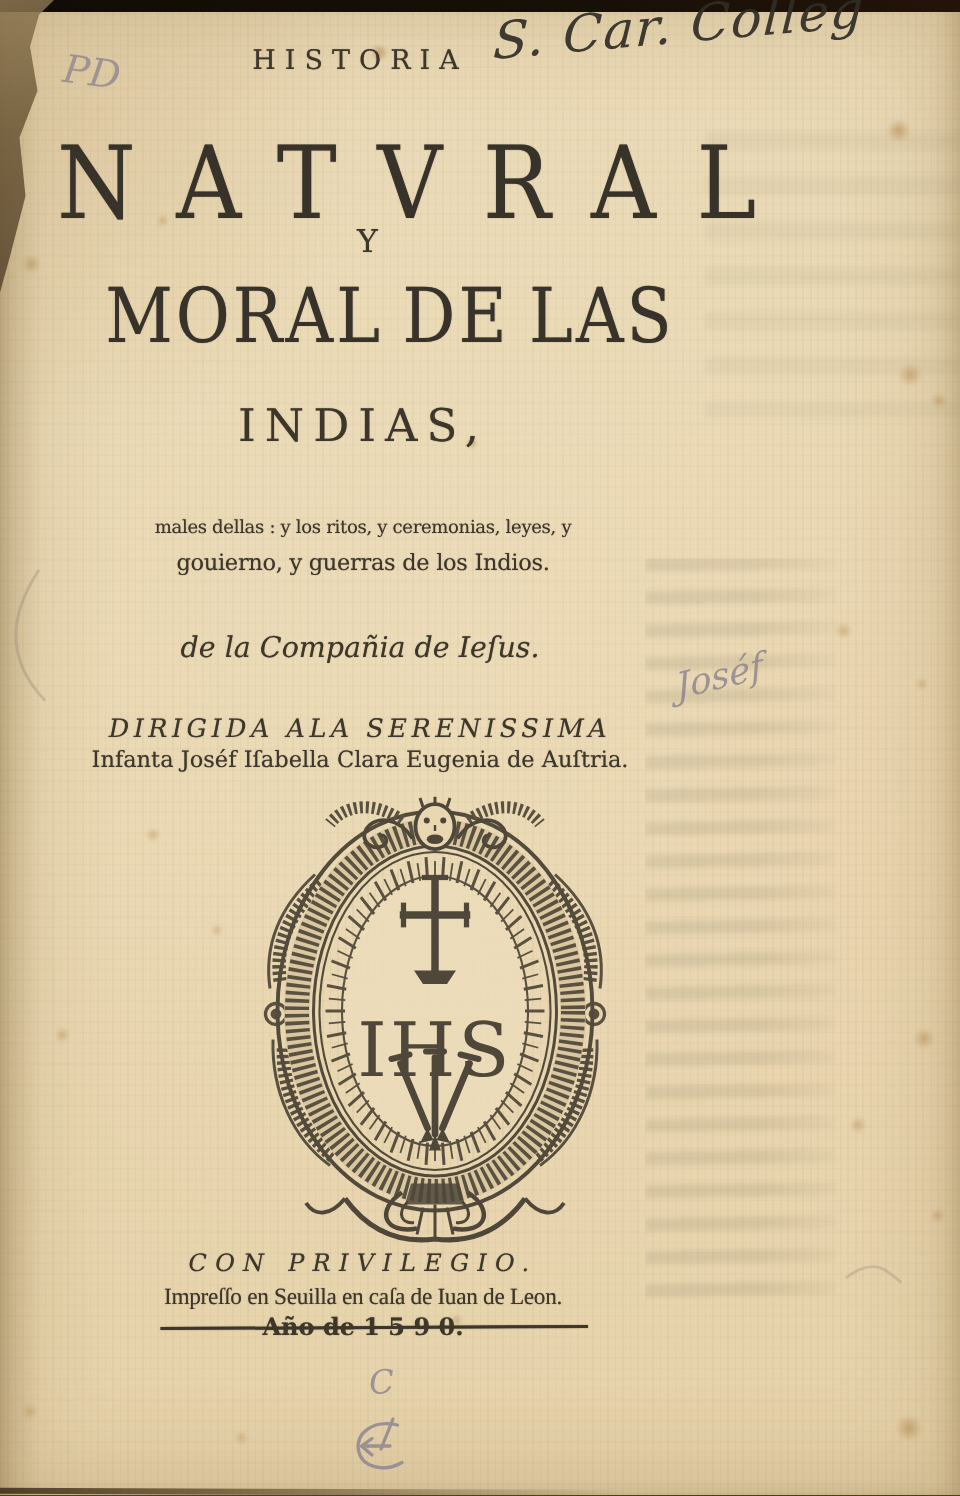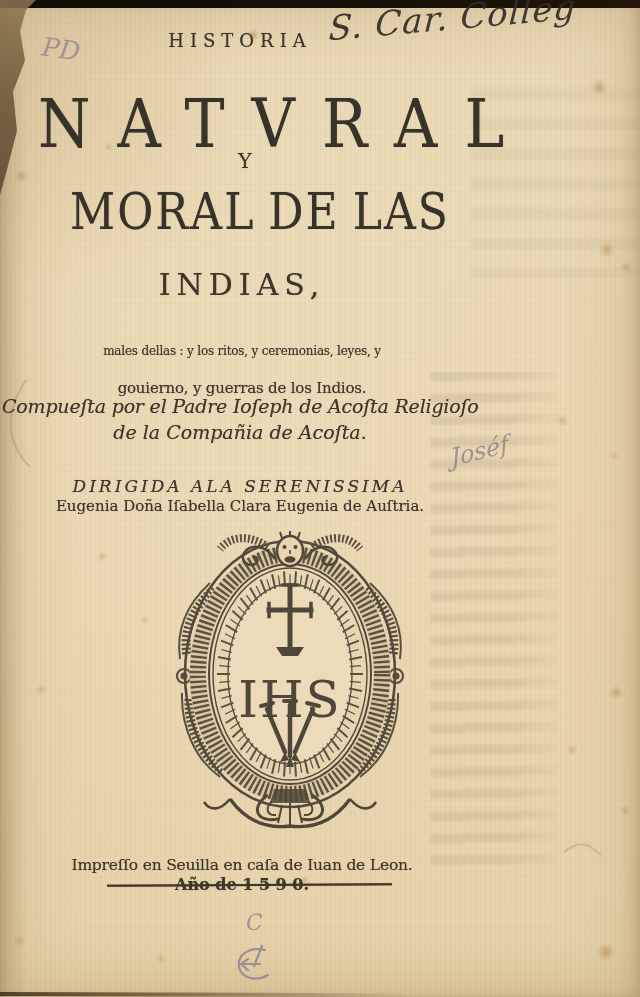--- a/index.html
+++ b/index.html
@@ -29,27 +29,27 @@
     color:#3c362b;text-shadow:0 0 .7px rgba(58,50,38,.55);
   }
   .historia{top:30px;font-size:18px;letter-spacing:6px;transform:translateX(-20px);}
   .natvral{top:84px;font-size:60px;letter-spacing:27px;transform:translateX(16px) scaleY(1.12);transform-origin:top center;color:#38332a;}
   .yline{top:149px;font-size:21px;transform:translateX(-15px);}
   .moral{top:182px;font-size:44px;letter-spacing:2px;word-spacing:-3px;transform:scaleY(1.15);transform-origin:top center;color:#38332a;}
   .indias{top:267px;font-size:30px;letter-spacing:6px;transform:translateX(-18px);}
   .argcaps{top:297px;font-size:18px;letter-spacing:4.5px;transform:translateX(-18px);}
   .arg1{top:322px;font-size:15px;letter-spacing:-.2px;transform:translateX(-18px);}
   .arg2{top:344px;font-size:12px;letter-spacing:-.2px;transform:translateX(-18px);}
-  .arg3{top:366px;font-size:15px;letter-spacing:-.2px;transform:translateX(-18px);margin-top:13px;}
+  .arg3{top:366px;font-size:15px;letter-spacing:-.2px;transform:translateX(-18px);}
   .byline1{top:395px;font-size:19px;font-style:italic;letter-spacing:-.2px;transform:translateX(-20px);}
   .byline2{top:421px;font-size:19px;font-style:italic;transform:translateX(-20px);}
   .dedic1{top:476px;font-size:17px;letter-spacing:3px;transform:translateX(-20px);font-style:italic;}
   .dedic2{top:497px;font-size:15px;transform:translateX(-20px);}
   .priv{top:832px;font-size:16px;font-style:italic;letter-spacing:5.5px;transform:translateX(-18px);}
-  .place{top:856px;font-size:15.5px;letter-spacing:-.2px;transform:translateX(-18px);}
+  .place{top:856px;font-size:15.5px;letter-spacing:-.2px;transform:translateX(-18px);font-family:Liberation Serif, serif;}
   .year{top:875px;font-size:16px;transform:translateX(-18px);font-weight:bold;}
   .rule{
     position:absolute;left:107px;top:884px;width:285px;height:2px;
     background:#3c362b;transform:rotate(-.3deg);box-shadow:0 0 .8px rgba(58,50,38,.7);
   }
   .hand{position:absolute;white-space:nowrap;font-style:italic;}
   .owner{
     left:330px;top:8px;font-size:34px;color:#312d27;opacity:.92;letter-spacing:1px;
     transform:rotate(-5deg) skewX(-8deg);transform-origin:left top;
   }
@@ -139,25 +139,24 @@
 
   <div class="line historia">HISTORIA</div>
   <div class="line natvral">NATVRAL</div>
   <div class="line yline">Y</div>
   <div class="line moral">MORAL DE LAS</div>
   <div class="line indias">INDIAS,</div>
 
   <div class="line arg2">males dellas : y los ritos, y ceremonias, leyes, y</div>
   <div class="line arg3">gouierno, y guerras de los Indios.</div>
 
-  <div class="line byline1">Compueſta por el Padre Ioſeph de Acoſta Religioſo</div>
-  <div class="line byline2">de la Compañia de Acoſta.</div>
+  <div class="line byline2">de la Compañia de Ieſus.</div>
 
   <div class="line dedic1">DIRIGIDA ALA SERENISSIMA</div>
-  <div class="line dedic2">Eugenia Doña Iſabella Clara Eugenia de Auſtria.</div>
+  <div class="line dedic2">Infanta Joséf Iſabella Clara Eugenia de Auſtria.</div>
 
   <svg style="position:absolute;left:170px;top:531px;" width="240" height="308" viewBox="0 0 240 308">
     <g opacity=".88">
 
       <g fill="none" stroke="#453e31">
         <path d="M 44,58 C 22,78 13,100 17,124" stroke-width="9" stroke-dasharray="2.2 2"></path>
         <path d="M 196,58 C 218,78 227,100 223,124" stroke-width="9" stroke-dasharray="2.2 2"></path>
         <path d="M 19,168 C 18,196 30,222 52,240" stroke-width="9" stroke-dasharray="2.2 2"></path>
         <path d="M 221,168 C 222,196 210,222 188,240" stroke-width="9" stroke-dasharray="2.2 2"></path>
         <path d="M 40,52 C 16,74 6,100 10,128" stroke-width="2"></path>
@@ -302,17 +301,18 @@
         <path d="M 102,270 C 94,278 98,285 106,284" stroke-width="2"></path>
         <path d="M 138,270 C 146,278 142,285 134,284" stroke-width="2"></path>
         <path d="M 60,268 C 76,290 96,298 120,295 C 144,298 164,290 180,268" stroke-width="3.4"></path>
         <path d="M 60,268 C 50,280 40,280 34,271" stroke-width="2.6"></path>
         <path d="M 180,268 C 190,280 200,280 206,271" stroke-width="2.6"></path>
         <path d="M 120,272 L 120,296 M 112,274 L 108,292 M 128,274 L 132,292" stroke-width="2"></path>
       </g>
     </g>
   </svg>
 
+  <div class="line priv">CON PRIVILEGIO.</div>
   <div class="line place">Impreſſo en Seuilla en caſa de Iuan de Leon.</div>
   <div class="rule"></div>
   <div class="line year">Año de 1 5 9 0.</div>
 
 </div>
 
 </body></html>

